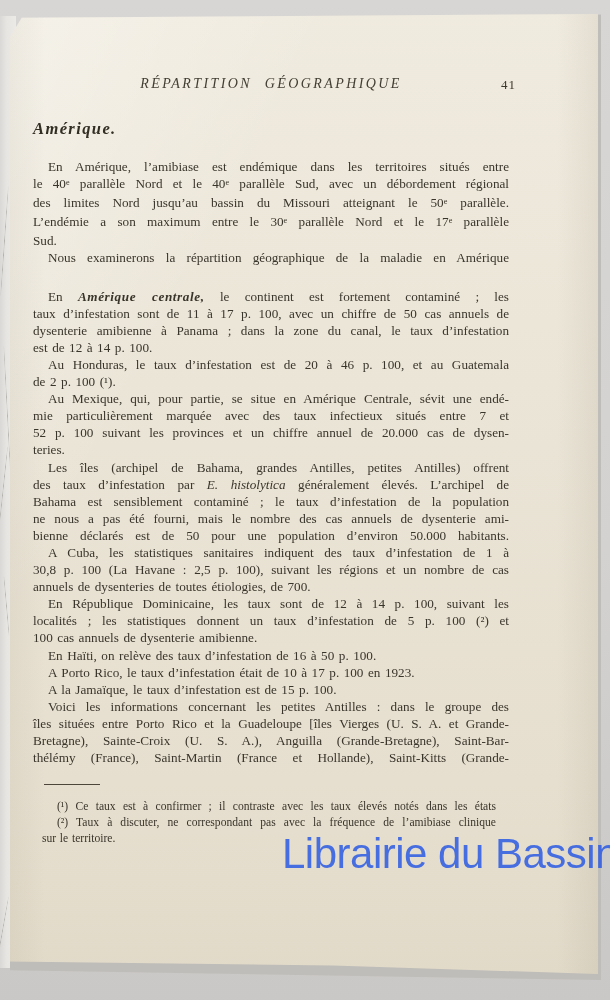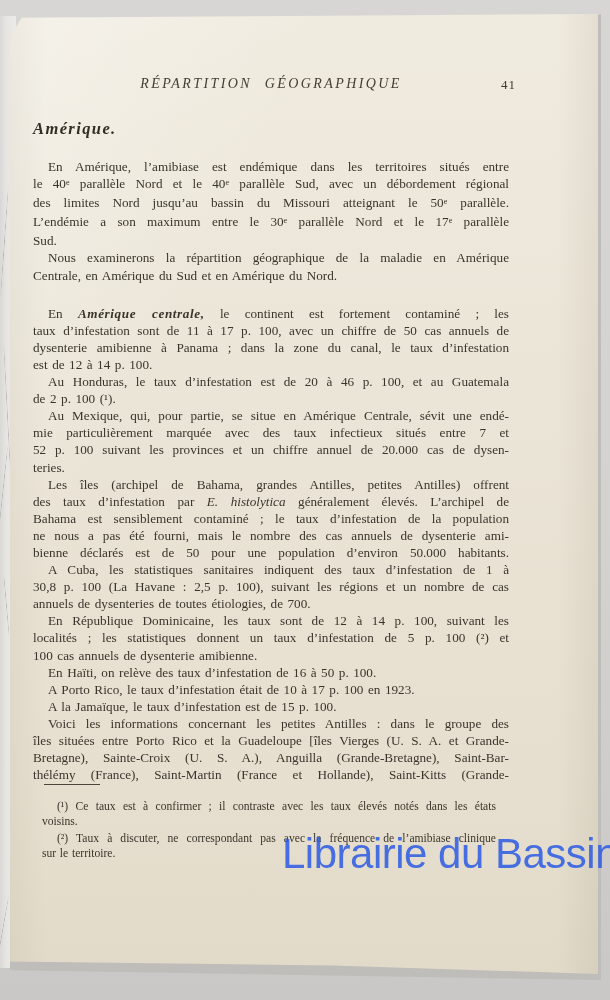--- a/index.html
+++ b/index.html
@@ -107,21 +107,20 @@
     <div class="body-text" id="body-text">
         <div class="paragraph">
           <div class="line indent"><span>En Amérique, l’amibiase est endémique dans les territoires situés entre</span></div>
           <div class="line"><span>le 40</span><span class="seg-sup">e</span><span> parallèle Nord et le 40</span><span class="seg-sup">e</span><span> parallèle Sud, avec un débordement régional</span></div>
           <div class="line"><span>des limites Nord jusqu’au bassin du Missouri atteignant le 50</span><span class="seg-sup">e</span><span> parallèle.</span></div>
           <div class="line"><span>L’endémie a son maximum entre le 30</span><span class="seg-sup">e</span><span> parallèle Nord et le 17</span><span class="seg-sup">e</span><span> parallèle</span></div>
           <div class="line flush-left"><span>Sud.</span></div>
         </div>
         <div class="paragraph">
           <div class="line indent"><span>Nous examinerons la répartition géographique de la maladie en Amérique</span></div>
-          <div class="line flush-left"><span>Centrale, en Amérique du Sud et en Amérique du Nord.</span></div>
         </div>
         <div class="paragraph gap-before">
           <div class="line indent"><span>En </span><span class="seg-bi">Amérique centrale,</span><span> le continent est fortement contaminé ; les</span></div>
           <div class="line"><span>taux d’infestation sont de 11 à 17 p. 100, avec un chiffre de 50 cas annuels de</span></div>
           <div class="line"><span>dysenterie amibienne à Panama ; dans la zone du canal, le taux d’infestation</span></div>
           <div class="line flush-left"><span>est de 12 à 14 p. 100.</span></div>
         </div>
         <div class="paragraph">
           <div class="line indent"><span>Au Honduras, le taux d’infestation est de 20 à 46 p. 100, et au Guatemala</span></div>
           <div class="line flush-left"><span>de 2 p. 100 (¹).</span></div>
@@ -163,21 +162,20 @@
           <div class="line"><span>îles situées entre Porto Rico et la Guadeloupe [îles Vierges (U. S. A. et Grande-</span></div>
           <div class="line"><span>Bretagne), Sainte-Croix (U. S. A.), Anguilla (Grande-Bretagne), Saint-Bar-</span></div>
           <div class="line"><span>thélémy (France), Saint-Martin (France et Hollande), Saint-Kitts (Grande-</span></div>
         </div>
       </div>
 
     <div class="fn-sep"></div>
     <div class="footnotes" id="footnotes">
         <div class="footnote">
           <div class="line indent"><span>(¹) Ce taux est à confirmer ; il contraste avec les taux élevés notés dans les états</span></div>
-          <div class="line flush-left"><span>voisins.</span></div>
         </div>
         <div class="footnote">
           <div class="line indent"><span>(²) Taux à discuter, ne correspondant pas avec la fréquence de l’amibiase clinique</span></div>
           <div class="line flush-left"><span>sur le territoire.</span></div>
         </div>
       </div>
 
   </div>
 </div>
 

